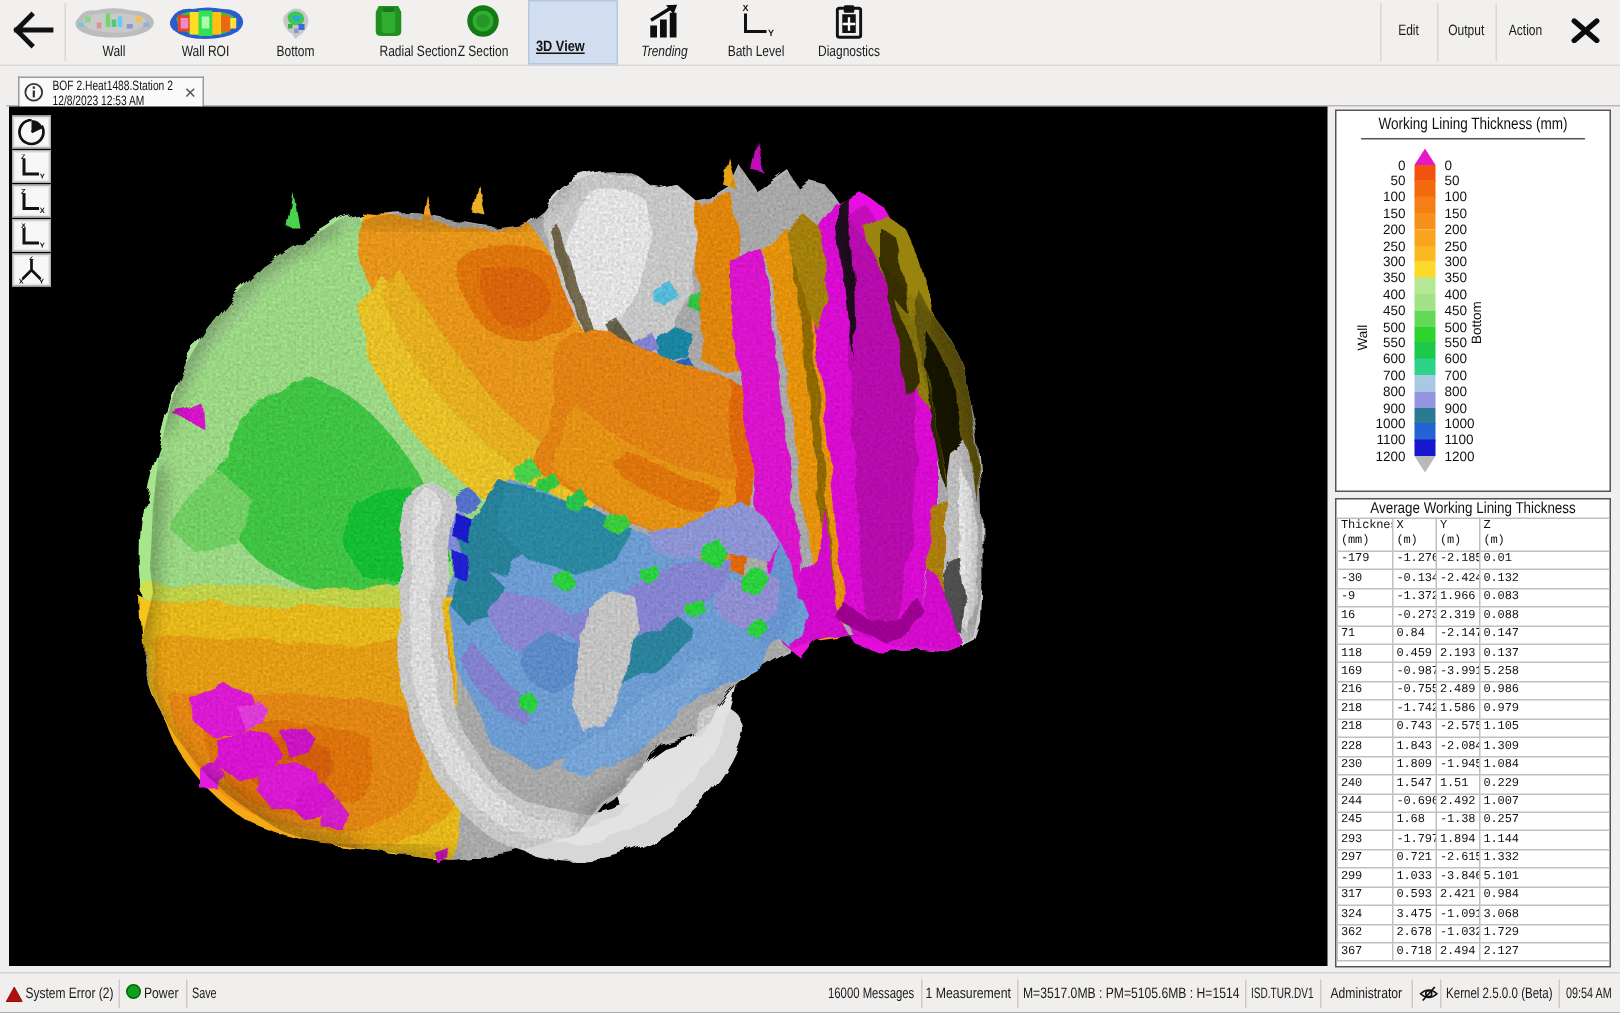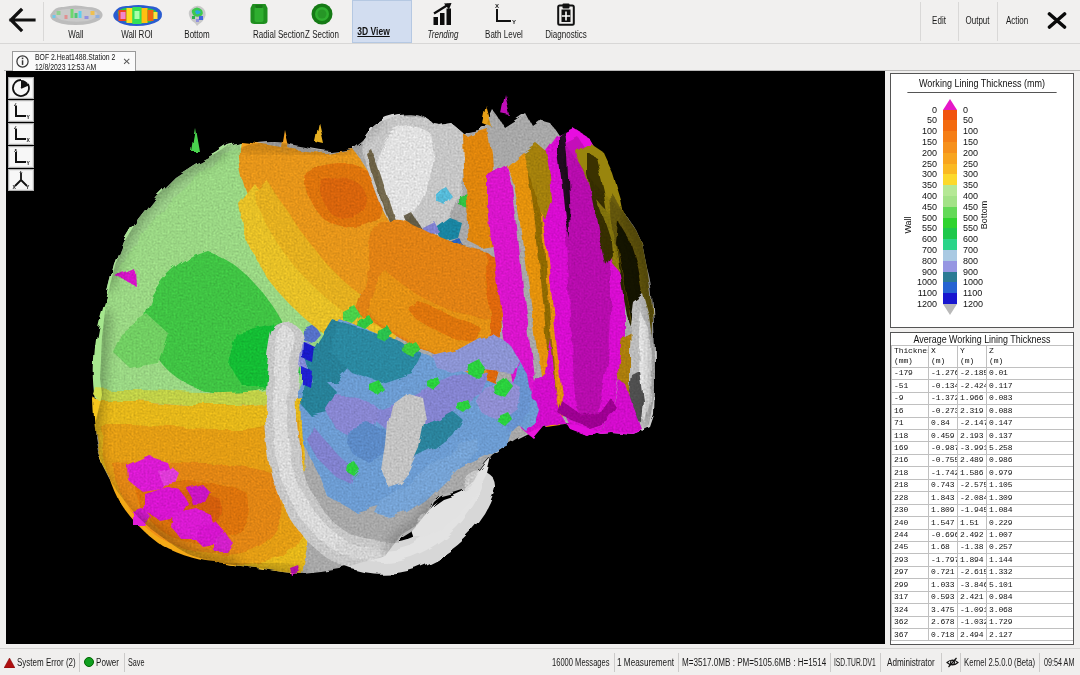--- a/index.html
+++ b/index.html
@@ -432,24 +432,24 @@
             <th>Y<br>(m)</th>
             <th>Z<br>(m)</th>
           </tr>
           <tr>
             <td>-179</td>
             <td>-1.276</td>
             <td>-2.185</td>
             <td>0.01</td>
           </tr>
           <tr>
-            <td>-51</td>
+            <td>-30</td>
             <td>-0.134</td>
             <td>-2.424</td>
-            <td>0.117</td>
+            <td>0.132</td>
           </tr>
           <tr>
             <td>-9</td>
             <td>-1.372</td>
             <td>1.966</td>
             <td>0.083</td>
           </tr>
           <tr>
             <td>16</td>
             <td>-0.273</td>

